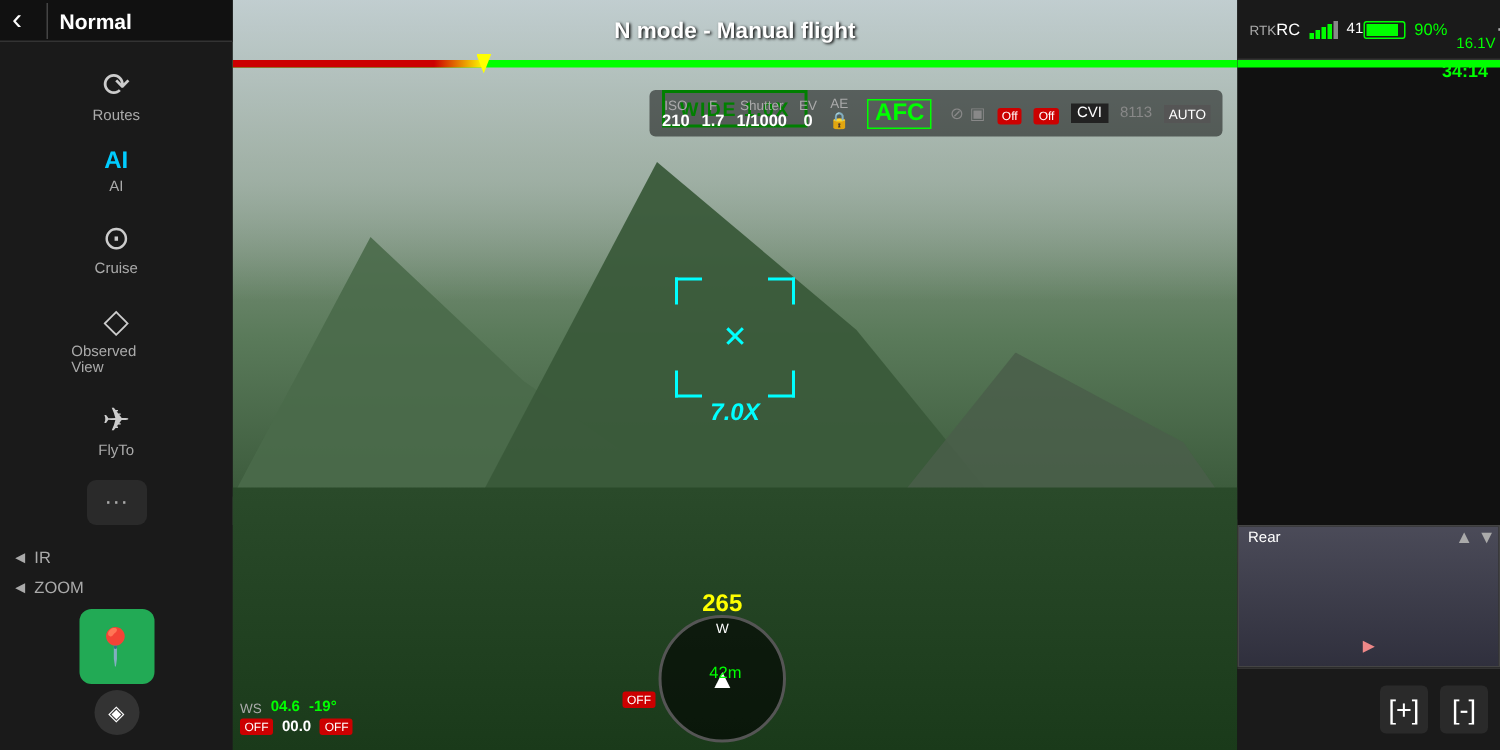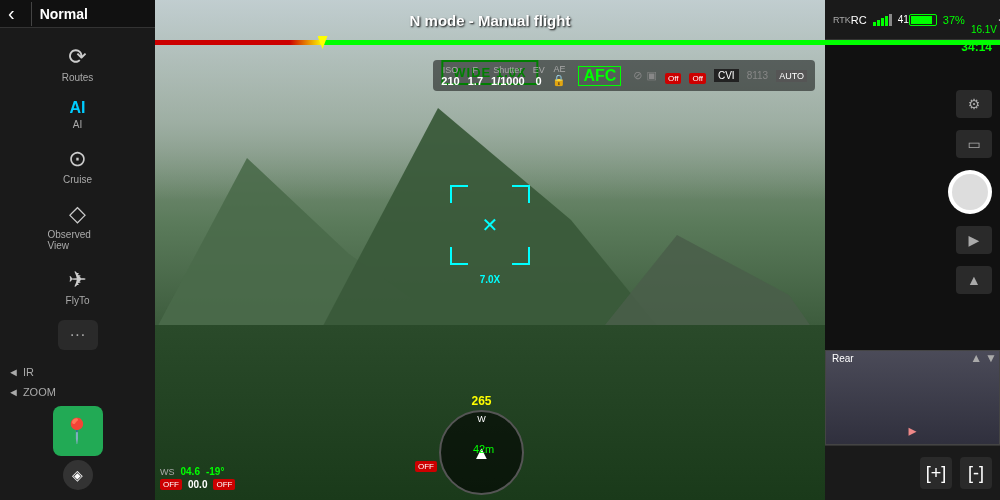--- a/index.html
+++ b/index.html
@@ -385,22 +385,23 @@
       color: #0ff;
       font-size: 20px;
     }
 
     .zoom-label-hud {
       position: absolute;
       bottom: -20px;
       left: 50%;
       transform: translateX(-50%);
       color: #0ff;
-      font-size: 10px;
+      font-size: 16px;
       font-weight: bold;
+      font-style: italic;
     }
 
     
     .compass-circle {
       position: absolute;
       bottom: 5px;
       left: 50%;
       transform: translateX(-60%);
       width: 85px;
       height: 85px;
@@ -427,21 +428,21 @@
       color: #fff;
       font-size: 18px;
     }
 
     .compass-heading {
       position: absolute;
       top: -18px;
       left: 50%;
       transform: translateX(-50%);
       color: #ff0;
-      font-size: 12px;
+      font-size: 16px;
       font-weight: bold;
     }
 
     
     .telem-left {
       position: absolute;
       bottom: 8px;
       left: 5px;
       width: 140px;
     }
@@ -504,21 +505,21 @@
 
     
     #right-sidebar {
       position: absolute;
       right: 0;
       top: 0;
       width: 175px;
       height: 500px;
       background: #111;
       display: flex;
-      flex-direction: column;
+      flex-direction: row;
       z-index: 10;
     }
 
     
     .right-top-status {
       display: flex;
       align-items: center;
       justify-content: space-between;
       height: 40px;
       padding: 0 8px;
@@ -890,21 +891,21 @@
         <div class="signal-bar" style="height:8px;"></div>
         <div class="signal-bar" style="height:10px;"></div>
         <div class="signal-bar" style="height:12px;background:#888;"></div>
       </div>
       <span style="font-size:10px;">41</span>
     </div>
     <div class="status-group">
       <div class="battery-bar">
         <div class="battery-fill"></div>
       </div>
-      <span style="color:#0f0;">37%</span>
+      <span style="color:#0f0;">90%</span>
       <span style="color:#0f0;font-size:10px;margin-top:20px;">16.1V</span>
     </div>
     <span class="more-dots">···</span>
   </div>
 
   <div class="right-progress"></div>
 
   <div class="timer-display">34:14</div>
 
   <div class="right-controls">

